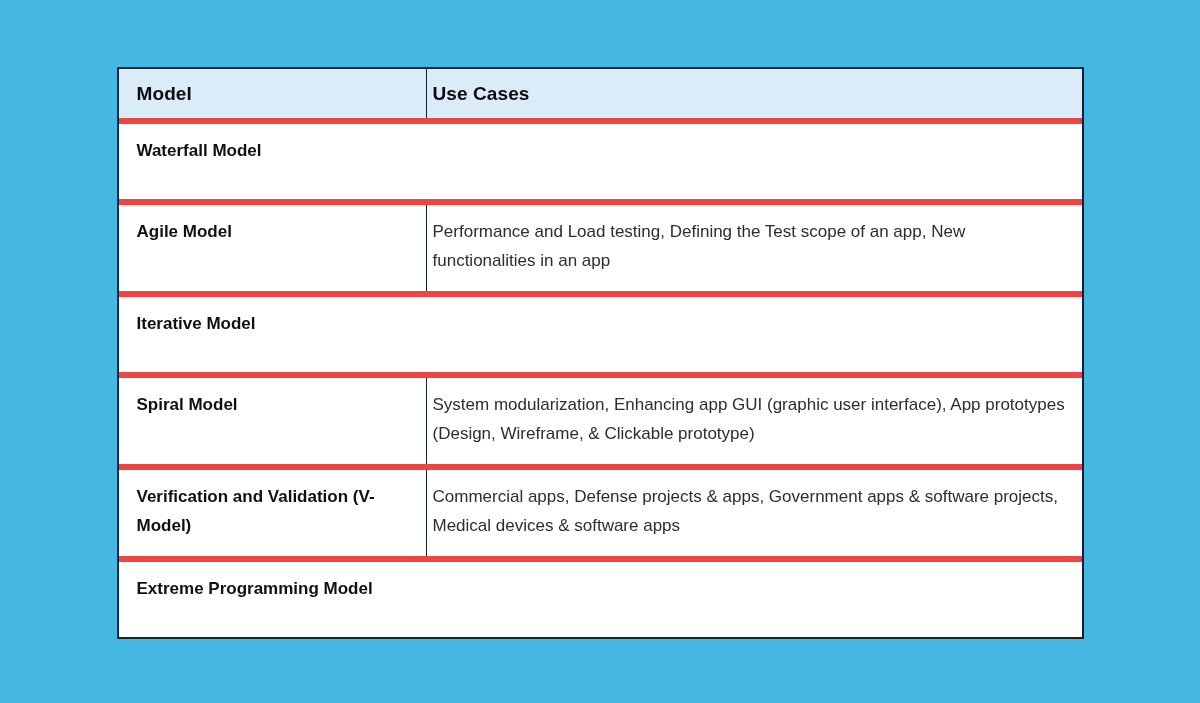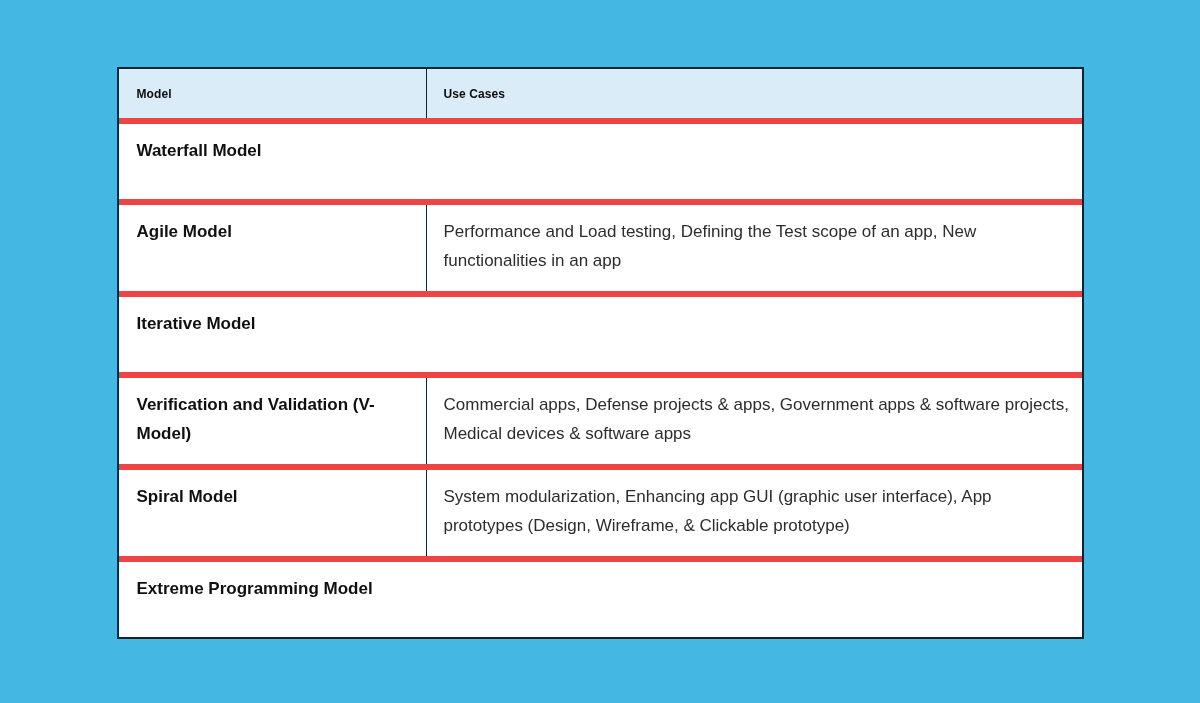--- a/index.html
+++ b/index.html
@@ -25,33 +25,33 @@
   .t-row + .t-row { border-top: 6px solid #ef4444; }
 
   .header-row {
     background: #d9ecf7;
     min-height: 49px;
   }
   .header-cell {
     display: flex;
     align-items: center;
     font-weight: bold;
-    font-size: 12px;
+    font-size: 19px;
     color: #0d0d0d;
     letter-spacing: 0.1px;
   }
 
   .cell-model {
     width: 307px;
     flex: 0 0 307px;
     padding: 12px 24px 16px 18px;
   }
   .cell-uses {
     flex: 1 1 auto;
-    padding: 12px 12px 16px 17px;
+    padding: 12px 12px 16px 6px;
     border-left: 1px solid #10232e;
   }
 
   .body-row { min-height: 81px; background: #ffffff; }
 
   .model-name {
     font-weight: bold;
     font-size: 17px;
     line-height: 29px;
     color: #101010;
@@ -83,26 +83,26 @@
   <div class="t-row body-row">
     <div class="cell-model model-name">Agile Model</div>
     <div class="cell-uses use-cases-text">Performance and Load testing, Defining the Test scope of an app, New functionalities in an app</div>
   </div>
 
   <div class="t-row body-row">
     <div class="cell-model model-name">Iterative Model</div>
   </div>
 
   <div class="t-row body-row">
-    <div class="cell-model model-name">Verification and Validation (V-Model)</div>
-    <div class="cell-uses use-cases-text">Commercial apps, Defense projects &amp; apps, Government apps &amp; software projects, Medical devices &amp; software apps</div>
+    <div class="cell-model model-name">Spiral Model</div>
+    <div class="cell-uses use-cases-text">System modularization, Enhancing app GUI (graphic user interface), App prototypes (Design, Wireframe, &amp; Clickable prototype)</div>
   </div>
 
   <div class="t-row body-row">
-    <div class="cell-model model-name">Spiral Model</div>
-    <div class="cell-uses use-cases-text">System modularization, Enhancing app GUI (graphic user interface), App prototypes (Design, Wireframe, &amp; Clickable prototype)</div>
+    <div class="cell-model model-name">Verification and Validation (V-Model)</div>
+    <div class="cell-uses use-cases-text">Commercial apps, Defense projects &amp; apps, Government apps &amp; software projects, Medical devices &amp; software apps</div>
   </div>
 
   <div class="t-row body-row">
     <div class="cell-model model-name">Extreme Programming Model</div>
   </div>
 
 </div>
 
 </body></html>

